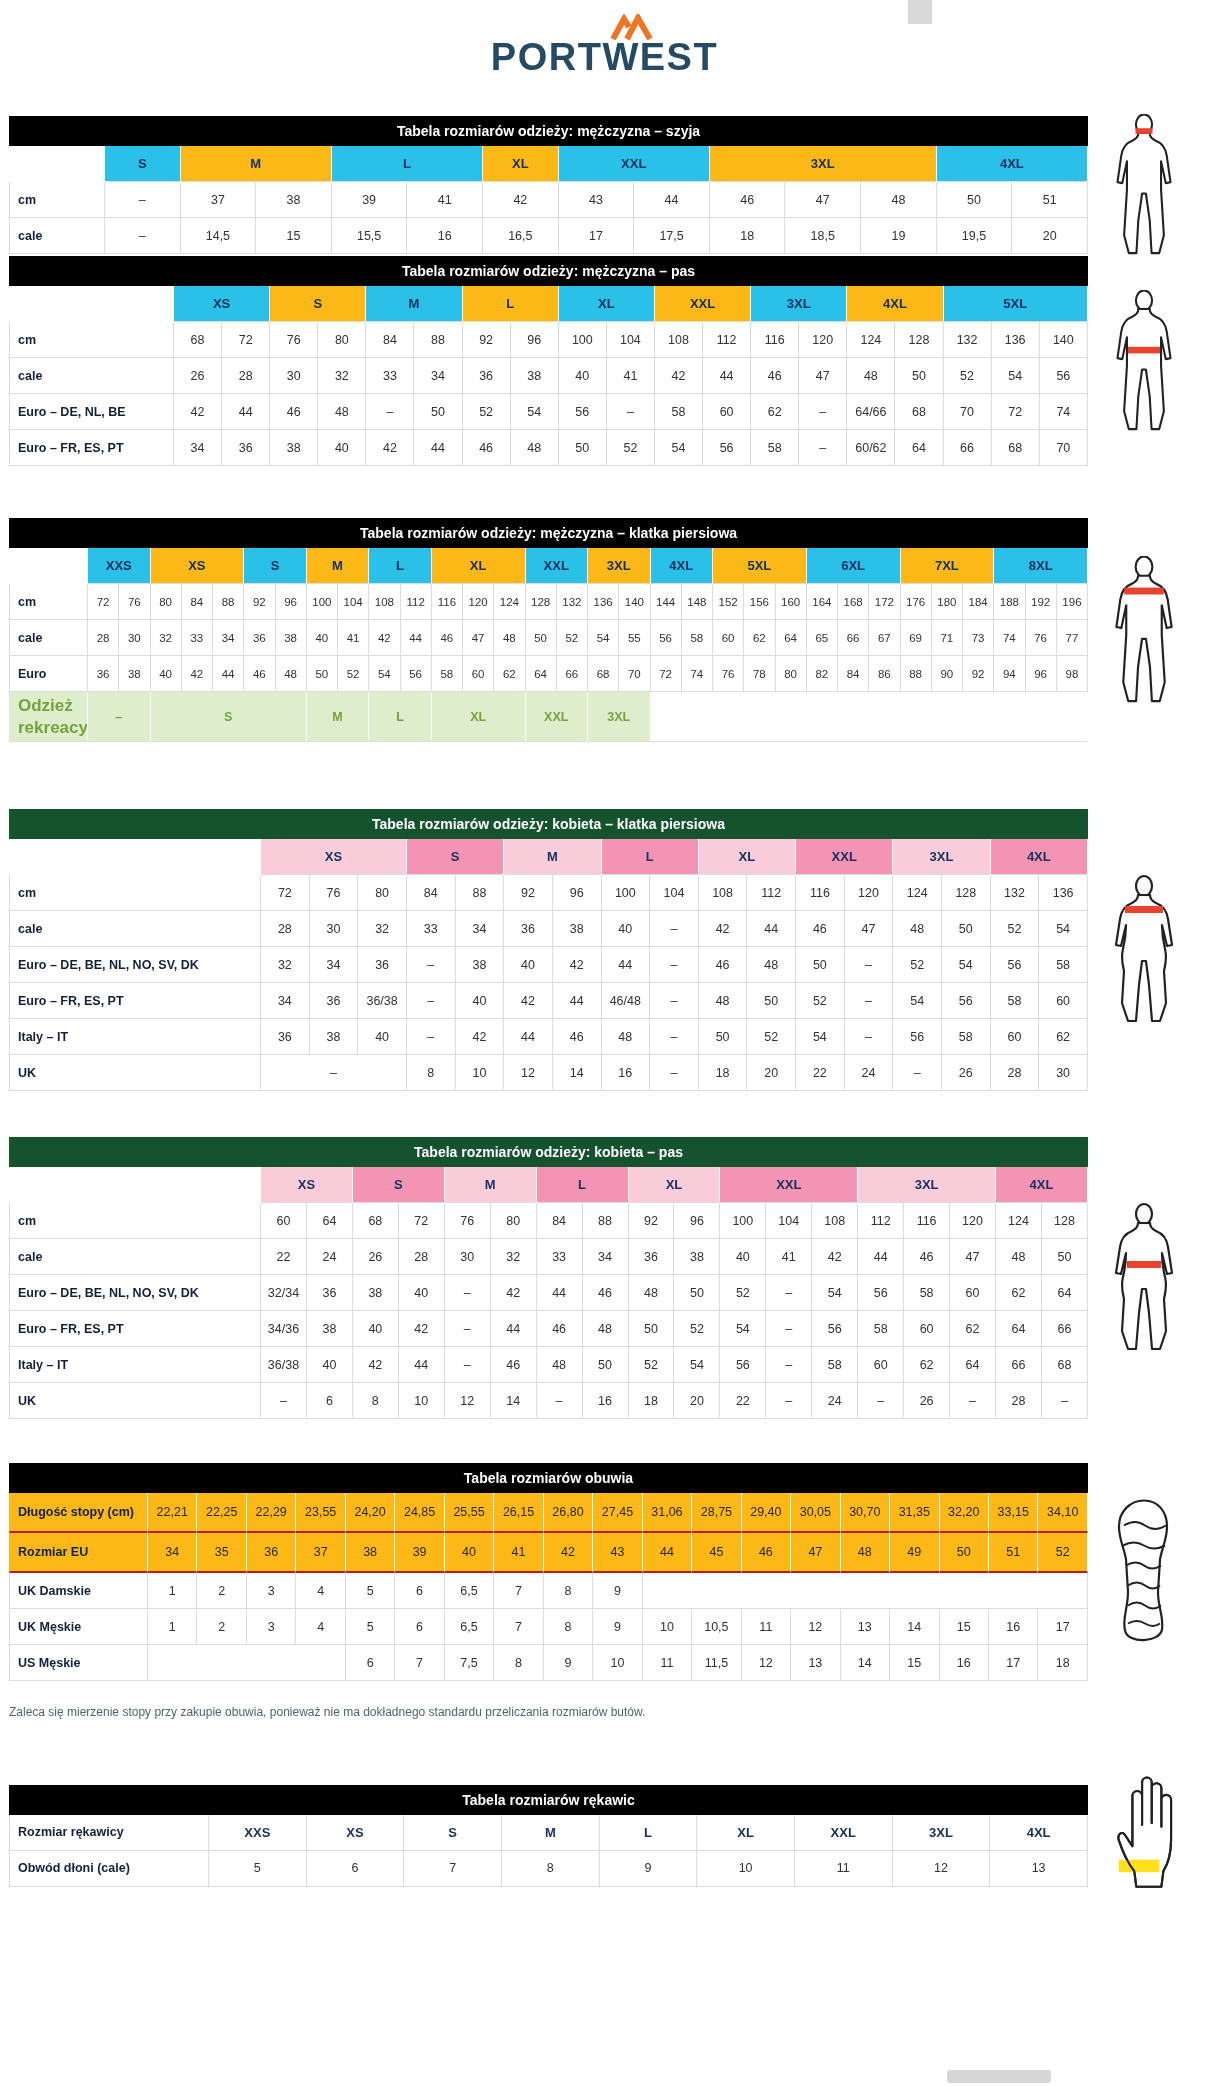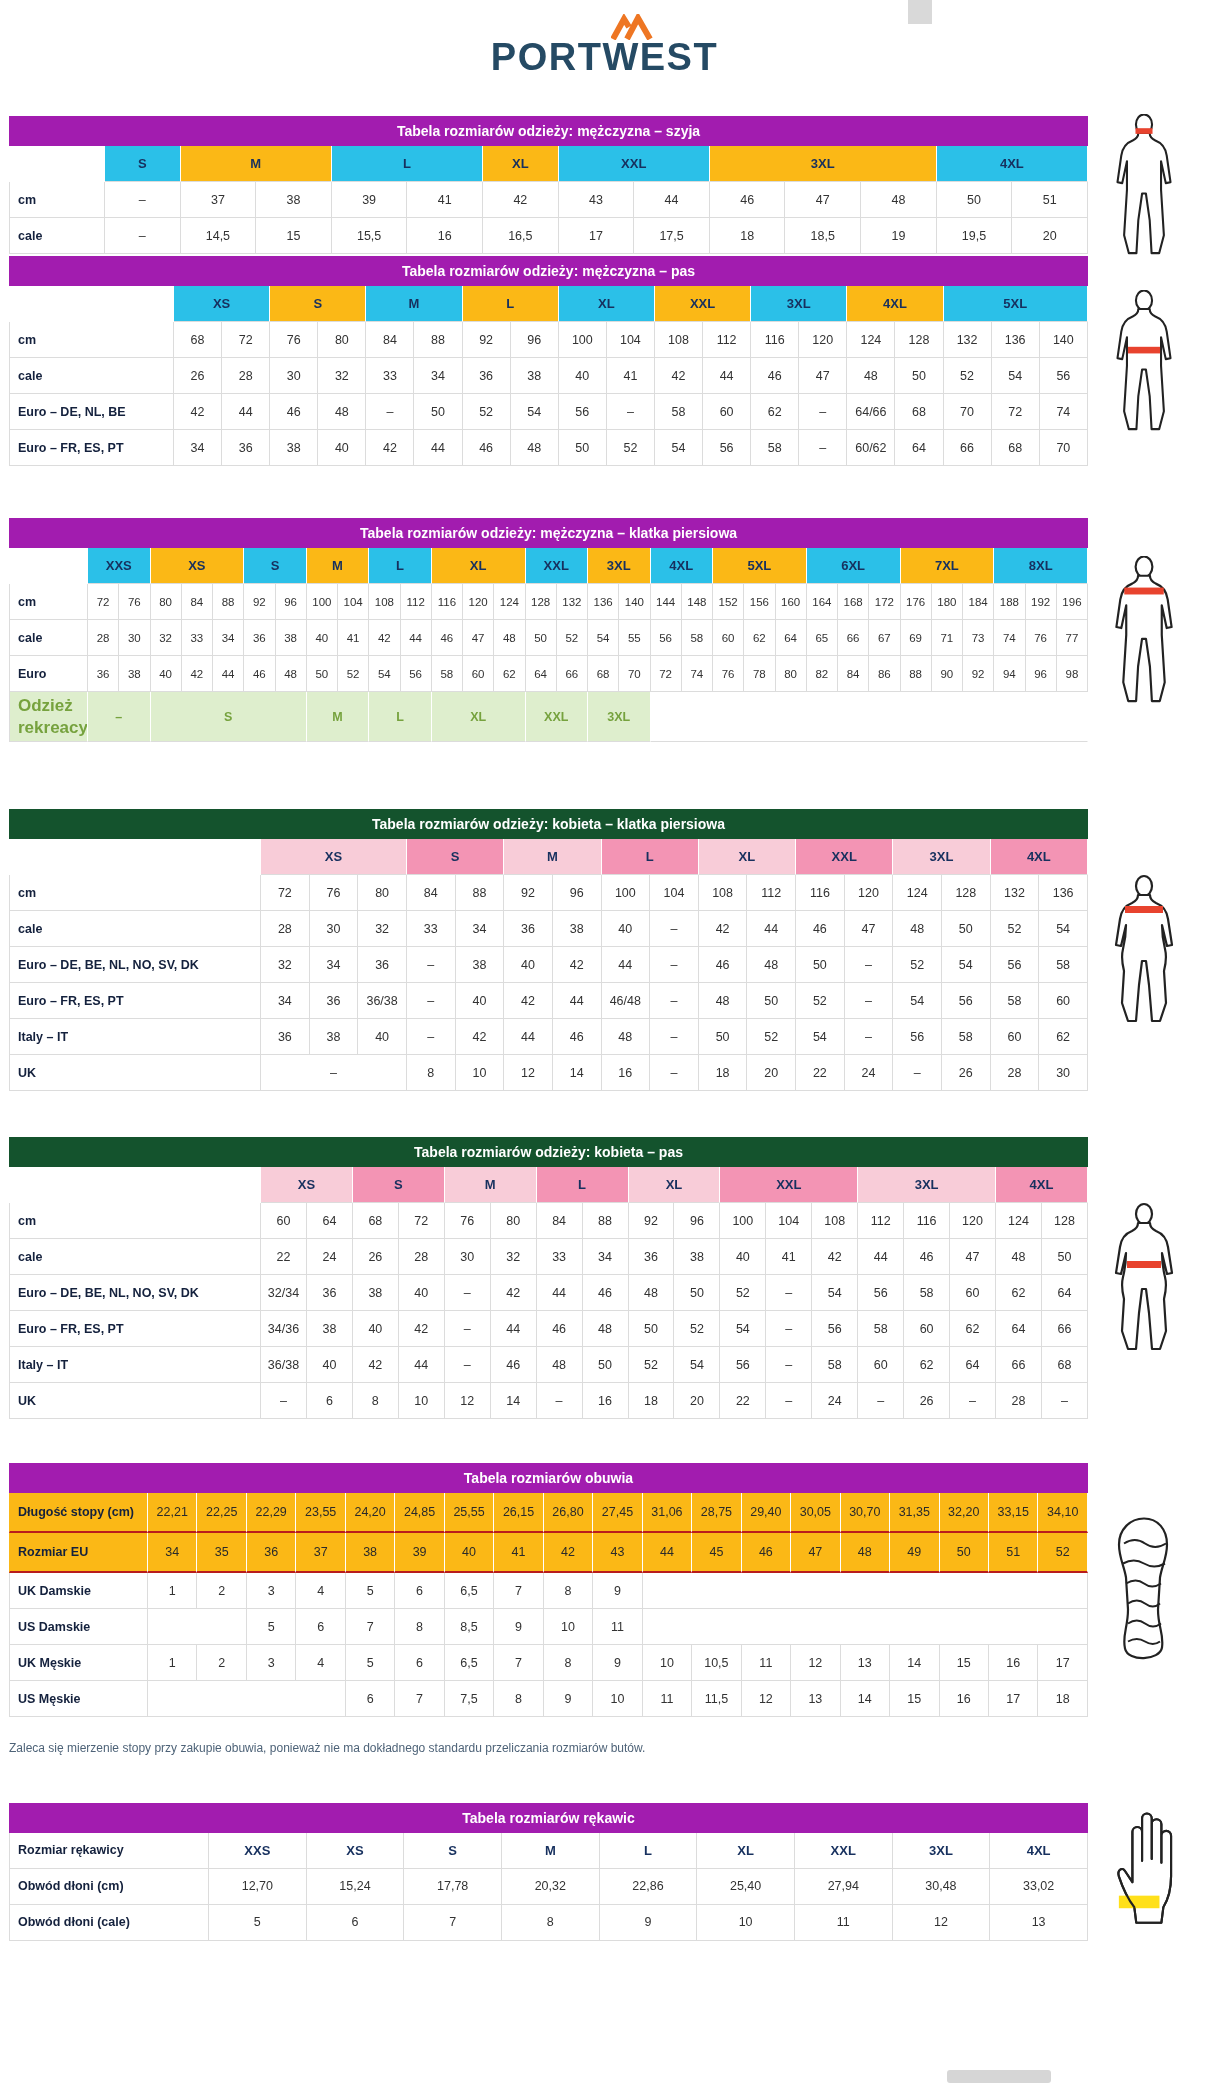--- a/index.html
+++ b/index.html
@@ -21,21 +21,21 @@
   #sec-men-chest{margin-top:52px;}
   #sec-women-chest{margin-top:67px;}
   #sec-women-waist{margin-top:46px;}
   #sec-footwear{margin-top:44px;}
   #sec-gloves{margin-top:44px;}
 
   table.size-table{border-collapse:separate;border-spacing:0;table-layout:fixed;width:1079px;}
   table.size-table td{box-sizing:border-box;overflow:hidden;}
 
   td.title{height:30px;color:#fff;font-weight:700;font-size:14px;text-align:center;border:none;}
-  .theme-blue td.title{background:#a21caf;}
+  .theme-blue td.title{background:#000000;}
   .theme-pink td.title{background:#14532d;}
 
   tr.bandrow td{height:36px;}
   td.corner{background:#fff;border:none;}
   td.band{text-align:center;font-weight:700;font-size:13px;color:#17305e;border-right:1px solid #fff;border-bottom:1px solid #dcdcdc;}
   .tone-cyan{background:#2bc0e8;}
   .tone-yellow{background:#fbb816;}
   .tone-pinkL{background:#f8ccd8;}
   .tone-pinkM{background:#f394b4;}
 
@@ -912,33 +912,20 @@
               <td colspan="1" class="val">4</td>
               <td colspan="1" class="val">5</td>
               <td colspan="1" class="val">6</td>
               <td colspan="1" class="val">6,5</td>
               <td colspan="1" class="val">7</td>
               <td colspan="1" class="val">8</td>
               <td colspan="1" class="val">9</td>
               <td colspan="9" class="val blank"></td>
             </tr>
             <tr>
-              <td class="rlabel">US Damskie</td>
-              <td colspan="2" class="val blank"></td>
-              <td colspan="1" class="val">5</td>
-              <td colspan="1" class="val">6</td>
-              <td colspan="1" class="val">7</td>
-              <td colspan="1" class="val">8</td>
-              <td colspan="1" class="val">8,5</td>
-              <td colspan="1" class="val">9</td>
-              <td colspan="1" class="val">10</td>
-              <td colspan="1" class="val">11</td>
-              <td colspan="9" class="val blank"></td>
-            </tr>
-            <tr>
               <td class="rlabel">UK Męskie</td>
               <td colspan="1" class="val">1</td>
               <td colspan="1" class="val">2</td>
               <td colspan="1" class="val">3</td>
               <td colspan="1" class="val">4</td>
               <td colspan="1" class="val">5</td>
               <td colspan="1" class="val">6</td>
               <td colspan="1" class="val">6,5</td>
               <td colspan="1" class="val">7</td>
               <td colspan="1" class="val">8</td>
@@ -1015,32 +1002,20 @@
               <td colspan="1" class="val">XS</td>
               <td colspan="1" class="val">S</td>
               <td colspan="1" class="val">M</td>
               <td colspan="1" class="val">L</td>
               <td colspan="1" class="val">XL</td>
               <td colspan="1" class="val">XXL</td>
               <td colspan="1" class="val">3XL</td>
               <td colspan="1" class="val">4XL</td>
             </tr>
             <tr>
-              <td class="rlabel">Obwód dłoni (cm)</td>
-              <td colspan="1" class="val">12,70</td>
-              <td colspan="1" class="val">15,24</td>
-              <td colspan="1" class="val">17,78</td>
-              <td colspan="1" class="val">20,32</td>
-              <td colspan="1" class="val">22,86</td>
-              <td colspan="1" class="val">25,40</td>
-              <td colspan="1" class="val">27,94</td>
-              <td colspan="1" class="val">30,48</td>
-              <td colspan="1" class="val">33,02</td>
-            </tr>
-            <tr>
               <td class="rlabel">Obwód dłoni (cale)</td>
               <td colspan="1" class="val">5</td>
               <td colspan="1" class="val">6</td>
               <td colspan="1" class="val">7</td>
               <td colspan="1" class="val">8</td>
               <td colspan="1" class="val">9</td>
               <td colspan="1" class="val">10</td>
               <td colspan="1" class="val">11</td>
               <td colspan="1" class="val">12</td>
               <td colspan="1" class="val">13</td>

